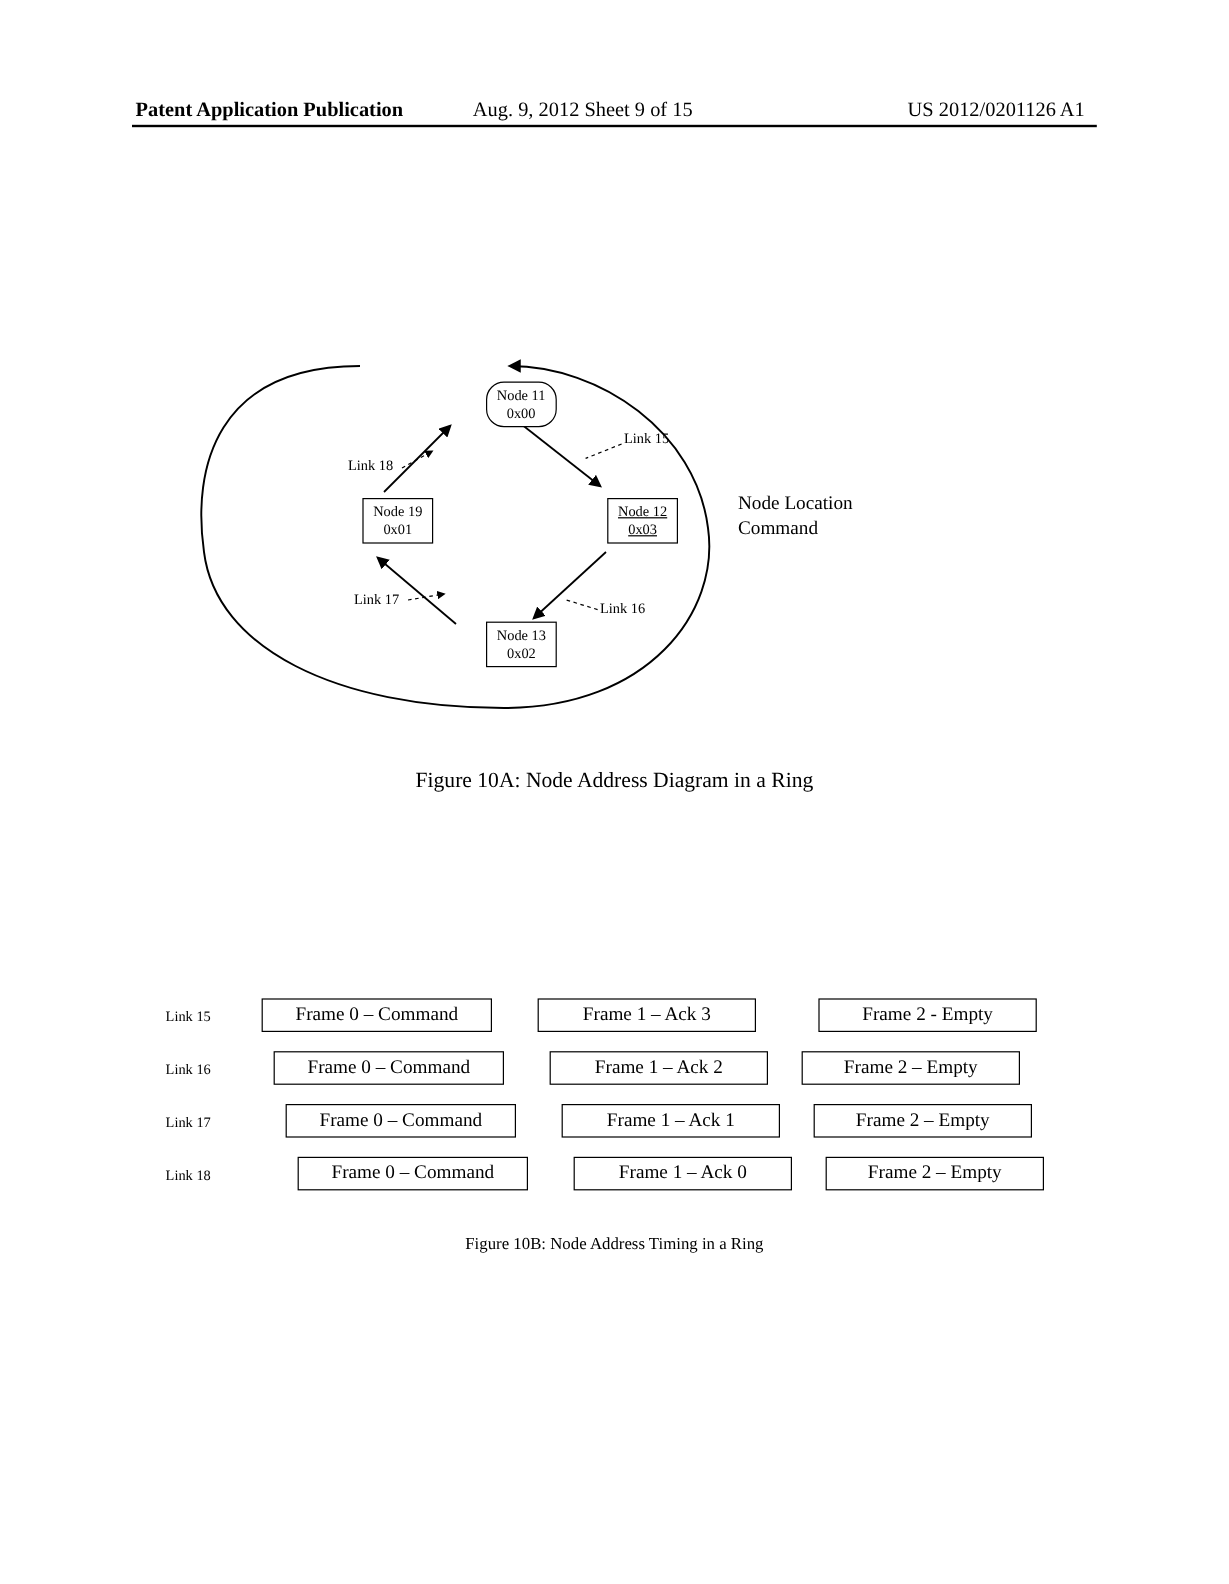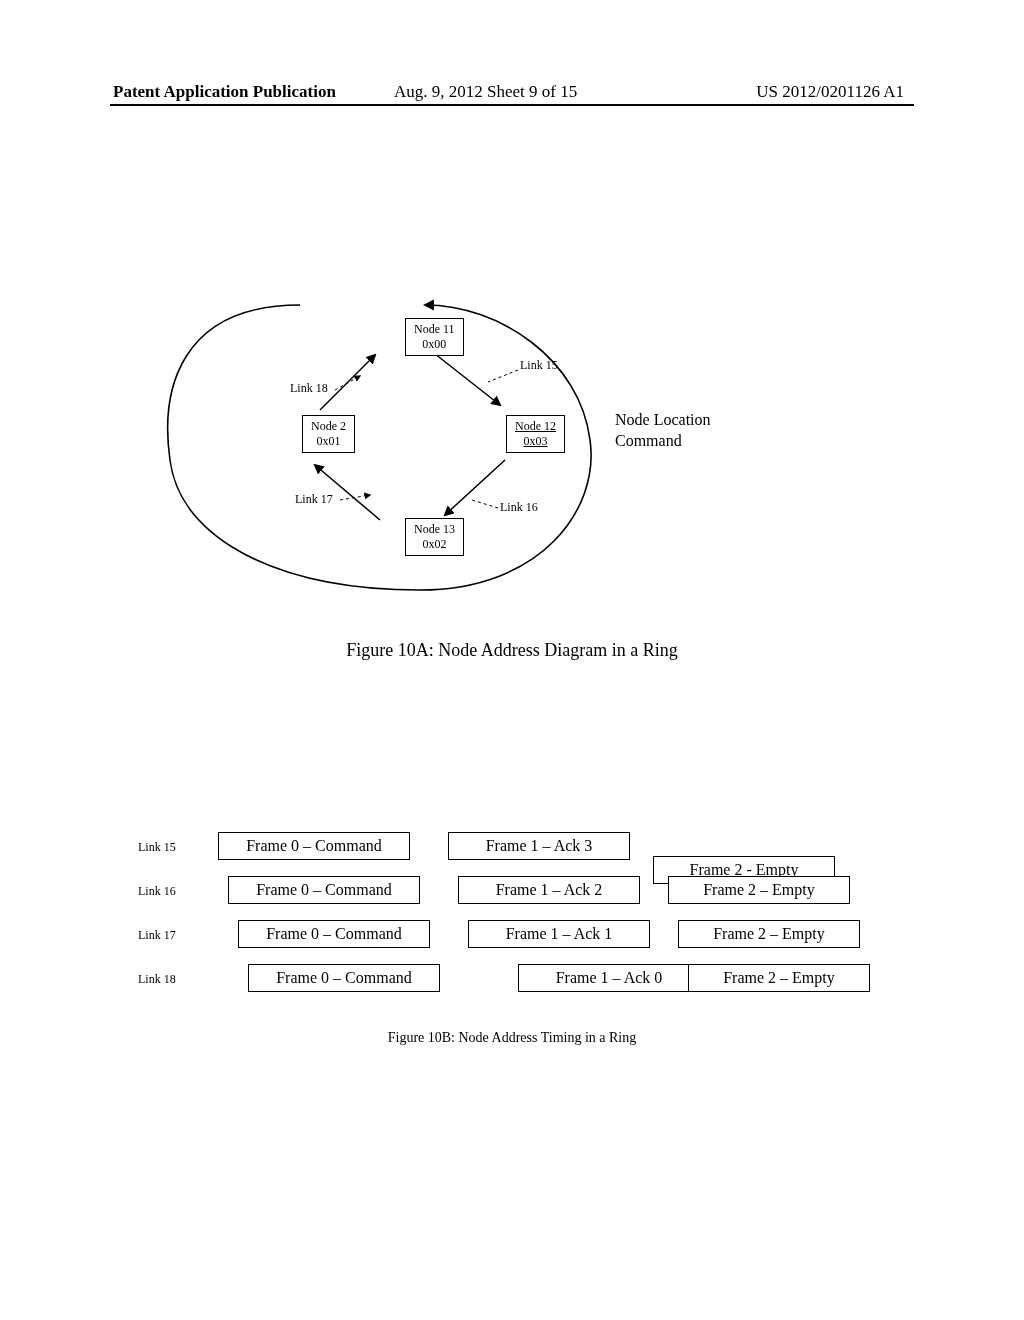--- a/index.html
+++ b/index.html
@@ -142,34 +142,34 @@
     <path d="M 385 170 L 325 225" stroke="#000" fill="none" stroke-width="1.5" marker-end="url(#ah)"></path>
     <path d="M 260 230 L 195 175" stroke="#000" fill="none" stroke-width="1.5" marker-end="url(#ah)"></path>
     <path d="M 200 120 L 255 65" stroke="#000" fill="none" stroke-width="1.5" marker-end="url(#ah)"></path>
 
     <path d="M 215 100 L 240 86" stroke="#000" stroke-width="1" stroke-dasharray="3 3" marker-end="url(#ah)"></path>
     <path d="M 398 80 L 368 92" stroke="#000" stroke-width="1" stroke-dasharray="3 3"></path>
     <path d="M 220 210 L 250 205" stroke="#000" stroke-width="1" stroke-dasharray="3 3" marker-end="url(#ah)"></path>
     <path d="M 378 218 L 352 210" stroke="#000" stroke-width="1" stroke-dasharray="3 3"></path>
   </svg>
 
-  <div class="node-box" style="left:285px; top:28px;">
+  <div class="node-box" style="left:285px; top:28px;border-radius:15px;">
     <div>Node 11</div>
     <div>0x00</div>
   </div>
   <div class="node-box" style="left:386px; top:125px;text-decoration:underline;">
     <div>Node 12</div>
     <div>0x03</div>
   </div>
   <div class="node-box" style="left:285px; top:228px;">
     <div>Node 13</div>
     <div>0x02</div>
   </div>
   <div class="node-box" style="left:182px; top:125px;">
-    <div>Node 2</div>
+    <div>Node 19</div>
     <div>0x01</div>
   </div>
 
   <div class="link-label" style="left:400px; top:68px;">Link 15</div>
   <div class="link-label" style="left:380px; top:210px;">Link 16</div>
   <div class="link-label" style="left:175px; top:202px;">Link 17</div>
   <div class="link-label" style="left:170px; top:91px;">Link 18</div>
 
   <div class="side-label" style="left:495px; top:120px;">
     <div>Node Location</div>
@@ -178,38 +178,38 @@
 </div>
 
 <div class="figA-caption">Figure 10A:  Node Address Diagram in a Ring</div>
 
 <div class="figB">
 
   <div class="figB-row">
     <span class="row-label">Link 15</span>
     <div class="frame-box" style="width: 190px; left: 80px;">Frame 0 – Command</div>
     <div class="frame-box" style="width: 180px; left: 310px;">Frame 1 – Ack 3</div>
-    <div class="frame-box" style="width: 180px; left: 515px; margin-top: 24px;">Frame 2 - Empty</div>
+    <div class="frame-box" style="width: 180px; left: 544px;">Frame 2 - Empty</div>
   </div>
 
   <div class="figB-row">
     <span class="row-label">Link 16</span>
     <div class="frame-box" style="width: 190px; left: 90px;">Frame 0 – Command</div>
     <div class="frame-box" style="width: 180px; left: 320px;">Frame 1 – Ack 2</div>
     <div class="frame-box" style="width: 180px; left: 530px;">Frame 2 – Empty</div>
   </div>
 
   <div class="figB-row">
     <span class="row-label">Link 17</span>
     <div class="frame-box" style="width: 190px; left: 100px;">Frame 0 – Command</div>
     <div class="frame-box" style="width: 180px; left: 330px;">Frame 1 – Ack 1</div>
     <div class="frame-box" style="width: 180px; left: 540px;">Frame 2 – Empty</div>
   </div>
 
   <div class="figB-row">
     <span class="row-label">Link 18</span>
     <div class="frame-box" style="width: 190px; left: 110px;">Frame 0 – Command</div>
-    <div class="frame-box" style="width: 180px; left: 340px; margin-left: 40px;">Frame 1 – Ack 0</div>
+    <div class="frame-box" style="width: 180px; left: 340px;">Frame 1 – Ack 0</div>
     <div class="frame-box" style="width: 180px; left: 550px;">Frame 2 – Empty</div>
   </div>
 </div>
 
 <div class="figB-caption">Figure 10B:  Node Address Timing in a Ring</div>
 
 </body></html>

